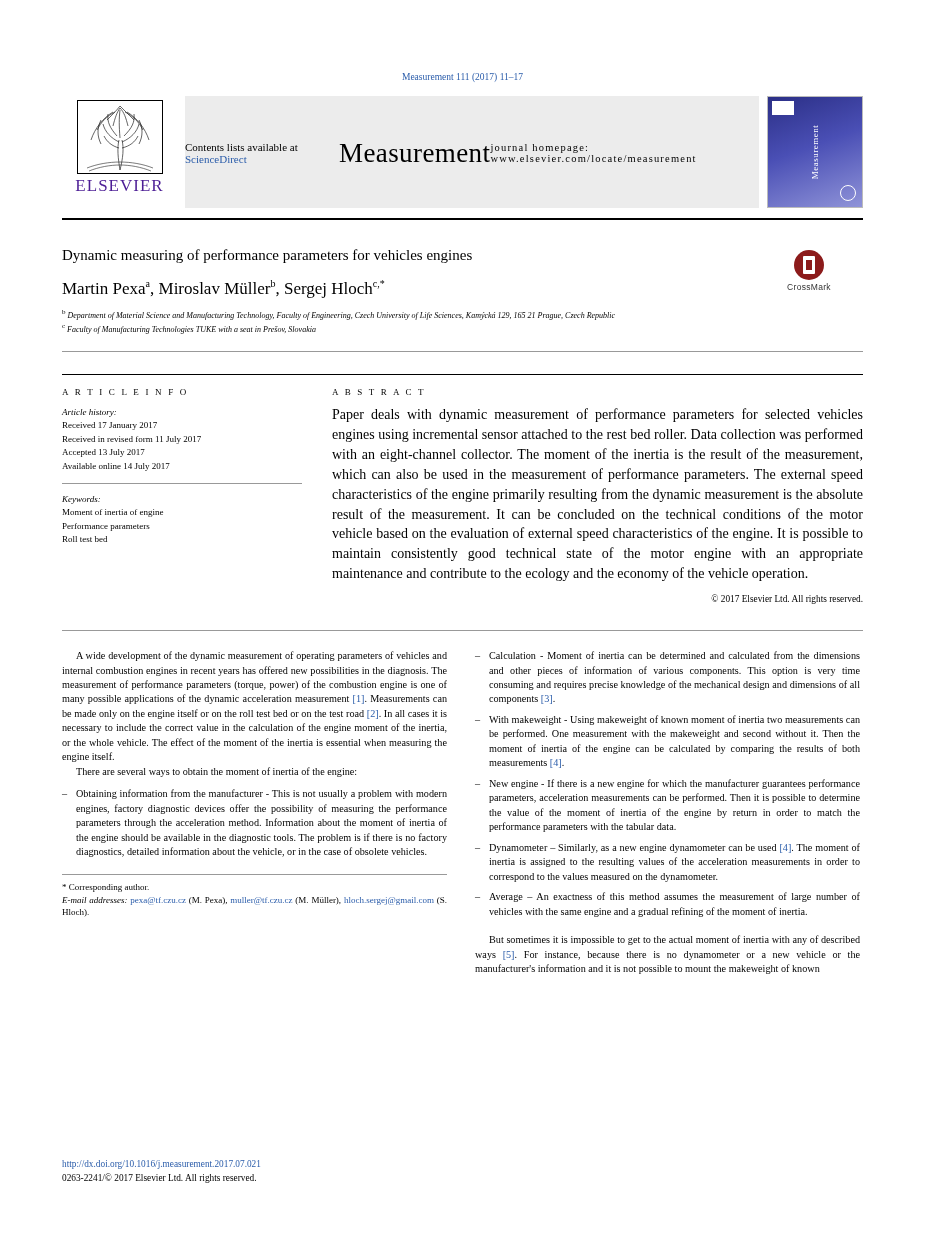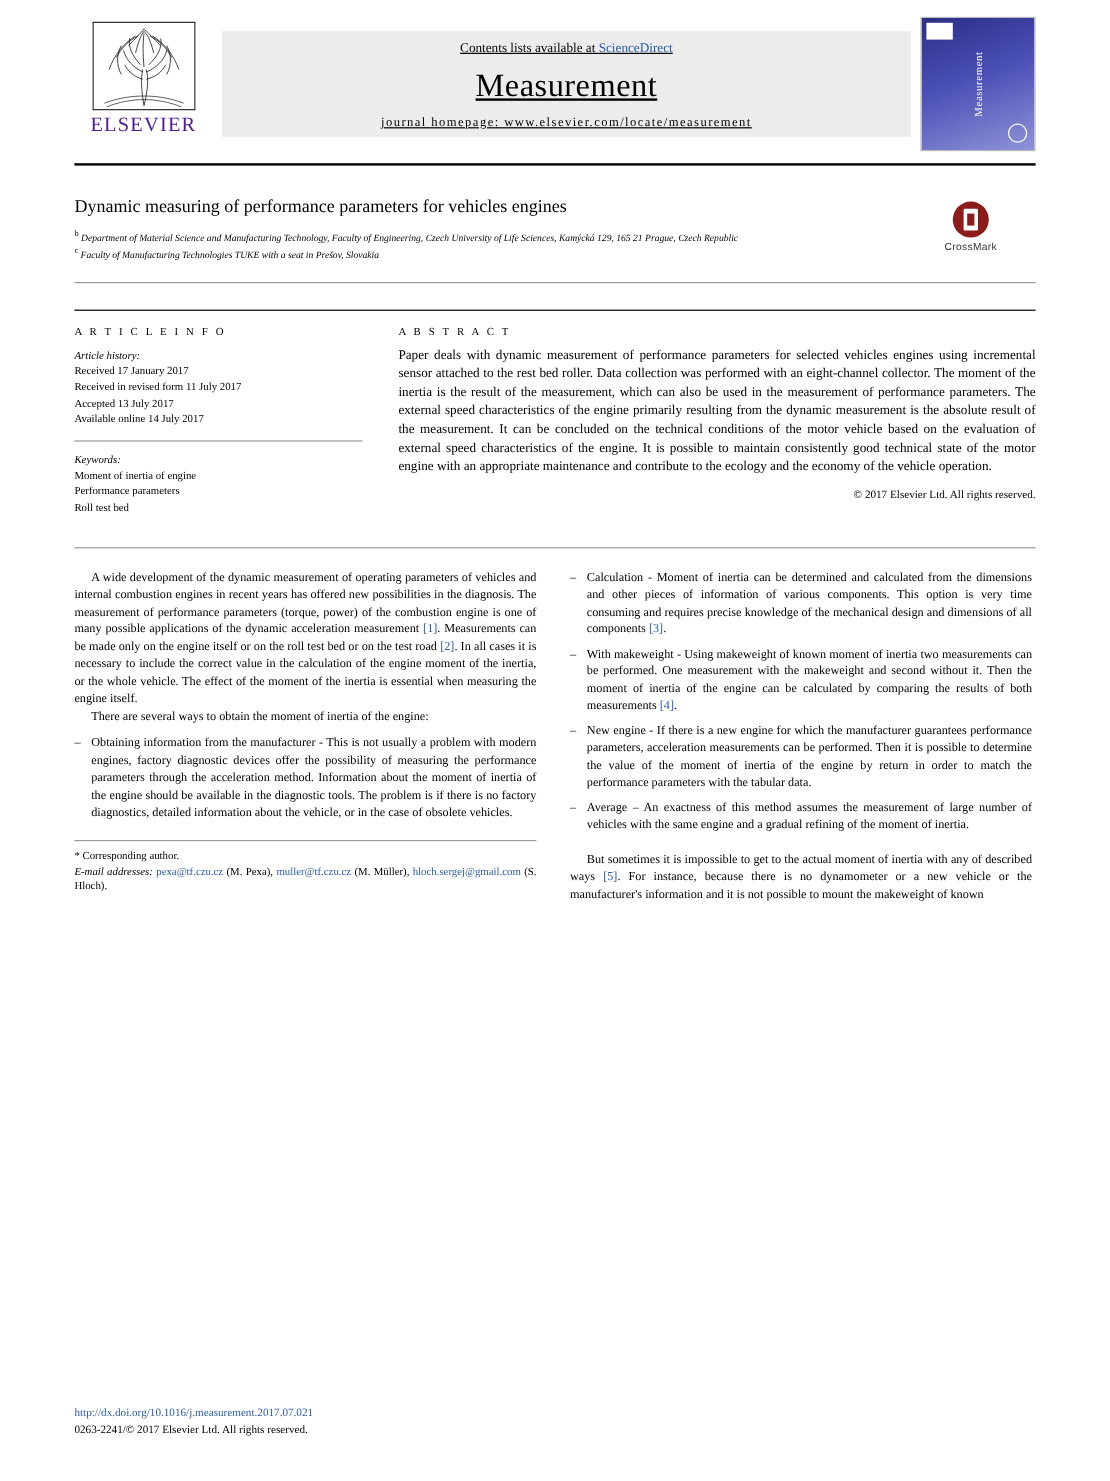--- a/index.html
+++ b/index.html
@@ -51,28 +51,27 @@
     color: #4c1d95;
     font-family: "Liberation Serif", serif;
     font-size: 17px;
     letter-spacing: 1px;
     font-weight: normal;
     margin-top: 2px;
   }
   .masthead-center {
     flex: 1;
     background: #ececec;
-    margin: 12px 8px;
-    display: flex;
-    flex-direction: column;
+    margin: 0 8px;
+    display: flex;
+    flex-direction: row;
     align-items: center;
     justify-content: space-between;
     padding: 8px 0 6px 0;
     box-sizing: border-box;
-    text-decoration: underline;
   }
   .contents-line {
     font-size: 11px;
     color: #000;
   }
   .contents-line .sd {
     color: #2a5caa;
   }
   .journal-title {
     font-size: 27px;
@@ -232,21 +231,21 @@
   .info-line {
     font-size: 9px;
     line-height: 1.5;
   }
   .info-rule {
     border-top: 0.7px solid #999;
     margin: 10px 0 0 0;
     width: 100%;
   }
   .abs-text {
-    font-size: 11px;
+    font-size: 14px;
     line-height: 1.42;
     text-align: justify;
     margin-top: 2px;
   }
   .abs-copy {
     font-size: 9.3px;
     text-align: right;
     margin-top: 10px;
   }
   .body-rule {
@@ -320,20 +319,21 @@
   .link {
     color: #2a5caa;
   }
   .spacer8 { height: 8px; }
 </style>
 </head>
 <body>
 
 <div class="page">
 
+  <div class="journal-ref">Measurement 111 (2017) 11–17</div>
 
   <div class="masthead">
     <div class="elsevier-logo">
       <svg class="tree-svg" width="86" height="74" viewBox="0 0 86 74">
         <rect x="0.5" y="0.5" width="85" height="73" fill="#ffffff" stroke="#000000" stroke-width="1"></rect>
         <g stroke="#222" stroke-width="0.7" fill="none">
           <path d="M43 70 C41 58 40 48 42 40"></path>
           <path d="M43 70 C46 58 47 48 45 40"></path>
           <path d="M42 42 C34 38 28 32 26 24"></path>
           <path d="M45 42 C54 38 60 32 62 24"></path>
@@ -377,20 +377,21 @@
   </div>
 
   <div class="rule-thick"></div>
 
   <div class="title-block">
     <h1 class="paper-title">Dynamic measuring of performance parameters for vehicles engines</h1>
     <div class="crossmark">
       <div class="cm-circle"></div>
       <div class="crossmark-label">CrossMark</div>
     </div>
+    <div class="authors">Martin Pexa<sup>a</sup>, Miroslav Müller<sup>b</sup>, Sergej Hloch<sup>c,*</sup></div>
     <div class="affils">
       <div><sup>b</sup> Department of Material Science and Manufacturing Technology, Faculty of Engineering, Czech University of Life Sciences, Kamýcká 129, 165 21 Prague, Czech Republic</div>
       <div><sup>c</sup> Faculty of Manufacturing Technologies TUKE with a seat in Prešov, Slovakia</div>
     </div>
   </div>
 
   <div class="hairline"></div>
 
   <div class="info-abstract">
     <div class="col-info">
@@ -437,20 +438,21 @@
           <span>(S. Hloch).</span>
         </div>
       </div>
     </div>
 
     <div class="col">
       <ul class="dashlist" style="margin-top:0">
         <li>Calculation - Moment of inertia can be determined and calculated from the dimensions and other pieces of information of various components. This option is very time consuming and requires precise knowledge of the mechanical design and dimensions of all components <span class="ref">[3]</span>.</li>
         <li>With makeweight - Using makeweight of known moment of inertia two measurements can be performed. One measurement with the makeweight and second without it. Then the moment of inertia of the engine can be calculated by comparing the results of both measurements <span class="ref">[4]</span>.</li>
         <li>New engine - If there is a new engine for which the manufacturer guarantees performance parameters, acceleration measurements can be performed. Then it is possible to determine the value of the moment of inertia of the engine by return in order to match the performance parameters with the tabular data.</li>
+        <li>Dynamometer – Similarly, as a new engine dynamometer can be used <span class="ref">[4]</span>. The moment of inertia is assigned to the resulting values of the acceleration measurements in order to correspond to the values measured on the dynamometer.</li>
         <li>Average – An exactness of this method assumes the measurement of large number of vehicles with the same engine and a gradual refining of the moment of inertia.</li>
       </ul>
       <div class="spacer8"></div>
       <p class="para">But sometimes it is impossible to get to the actual moment of inertia with any of described ways <span class="ref">[5]</span>. For instance, because there is no dynamometer or a new vehicle or the manufacturer's information and it is not possible to mount the makeweight of known</p>
     </div>
   </div>
 
   <div class="footer">
     <div class="doi">http://dx.doi.org/10.1016/j.measurement.2017.07.021</div>
     <div>0263-2241/© 2017 Elsevier Ltd. All rights reserved.</div>

